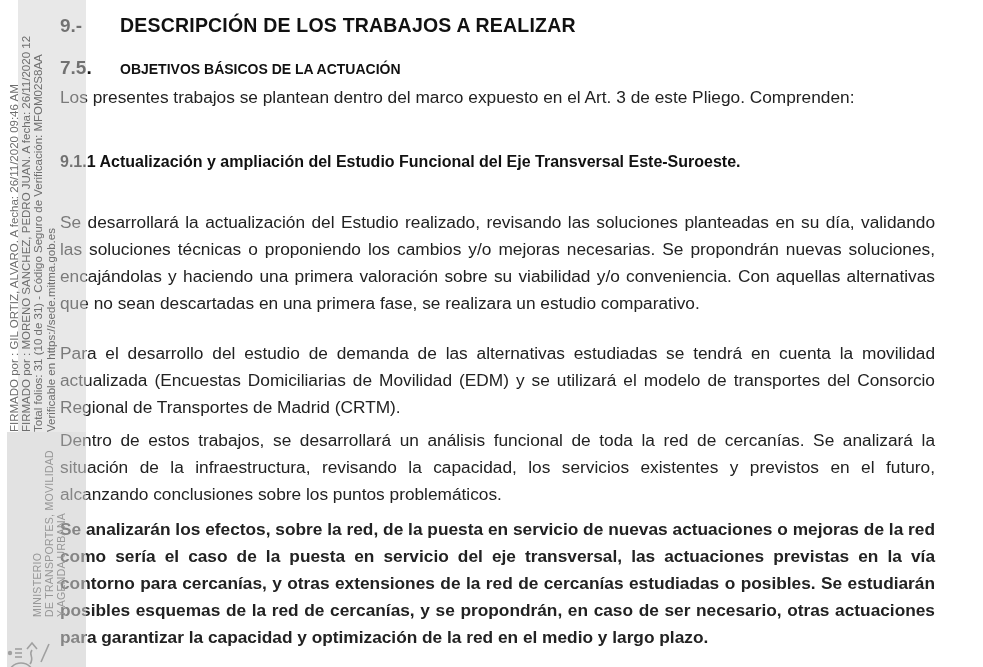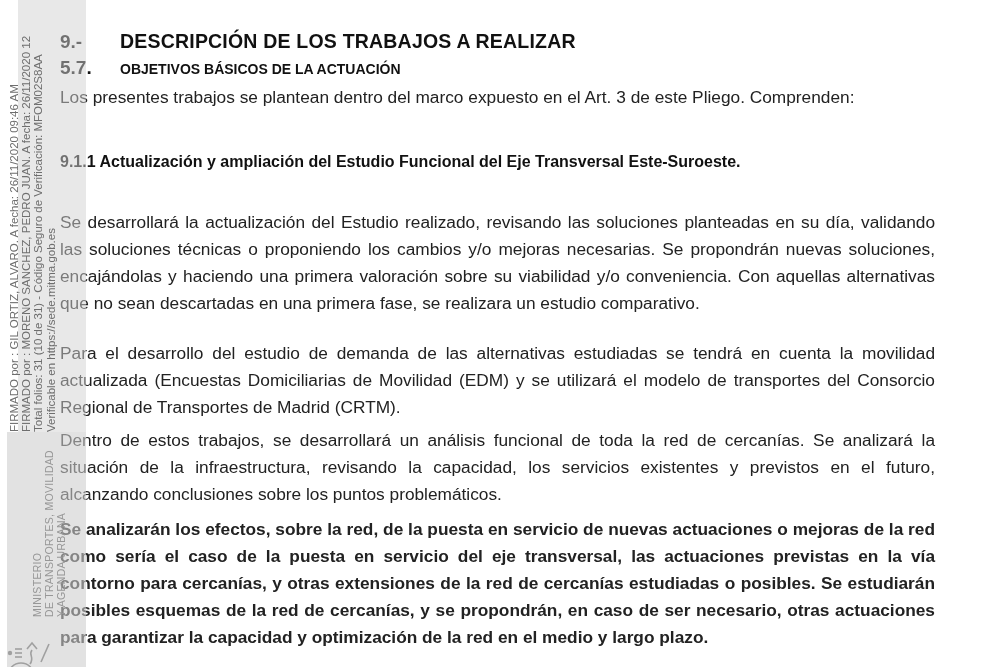--- a/index.html
+++ b/index.html
@@ -9,21 +9,21 @@
     background:#ffffff;
     overflow:hidden;
     font-family:"Liberation Sans", sans-serif;
     color:#1f1f1f;
   }
   
   .content-block{position:absolute;left:60px;width:875px;}
   .h-row{display:flex;align-items:baseline;font-weight:bold;color:#111;}
   .h-num{flex:0 0 60px;font-size:19px;}
   .h1-row{top:14px;}
-  .h1-row .h-title{font-size:19.5px;letter-spacing:0.2px;margin-top:16px;}
+  .h1-row .h-title{font-size:19.5px;letter-spacing:0.2px;}
   .h2-row{top:57px;}
   .h2-row .h-title{font-size:14px;}
   .h3-row{top:153px;font-weight:bold;font-size:16px;color:#111;}
   .para{
     text-align:justify;
     font-size:17.3px;
     line-height:27px;
     color:#222222;
     margin:0;
   }
@@ -74,21 +74,21 @@
 <body>
 
 <div class="page">
 
   <div class="content-block h-row h1-row">
     <span class="h-num">9.-</span>
     <span class="h-title">DESCRIPCIÓN DE LOS TRABAJOS A REALIZAR</span>
   </div>
 
   <div class="content-block h-row h2-row">
-    <span class="h-num">5.7.</span>
+    <span class="h-num">7.5.</span>
     <span class="h-title">OBJETIVOS BÁSICOS DE LA ACTUACIÓN</span>
   </div>
 
   <p class="content-block para p1">Los presentes trabajos se plantean dentro del marco expuesto en el Art. 3 de este Pliego. Comprenden:</p>
 
   <div class="content-block h3-row">9.1.1 Actualización y ampliación del Estudio Funcional del Eje Transversal Este-Suroeste.</div>
 
   <p class="content-block para p2">Se desarrollará la actualización del Estudio realizado, revisando las soluciones planteadas en su día, validando las soluciones técnicas o proponiendo los cambios y/o mejoras necesarias. Se propondrán nuevas soluciones, encajándolas y haciendo una primera valoración sobre su viabilidad y/o conveniencia. Con aquellas alternativas que no sean descartadas en una primera fase, se realizara un estudio comparativo.</p>
   <p class="content-block para p3">Para el desarrollo del estudio de demanda de las alternativas estudiadas se tendrá en cuenta la movilidad actualizada (Encuestas Domiciliarias de Movilidad (EDM) y se utilizará el modelo de transportes del Consorcio Regional de Transportes de Madrid (CRTM).</p>
   <p class="content-block para p4">Dentro de estos trabajos, se desarrollará un análisis funcional de toda la red de cercanías. Se analizará la situación de la infraestructura, revisando la capacidad, los servicios existentes y previstos en el futuro, alcanzando conclusiones sobre los puntos problemáticos.</p>

